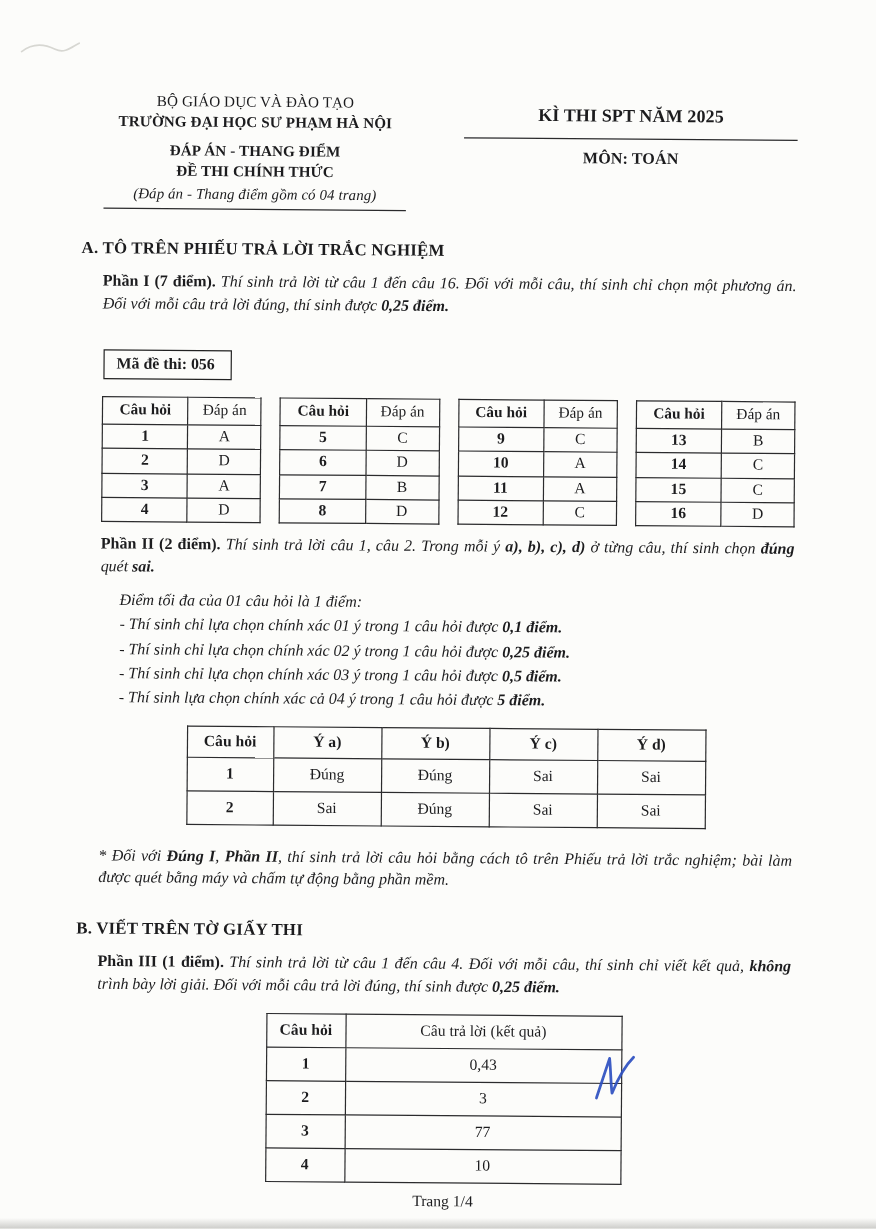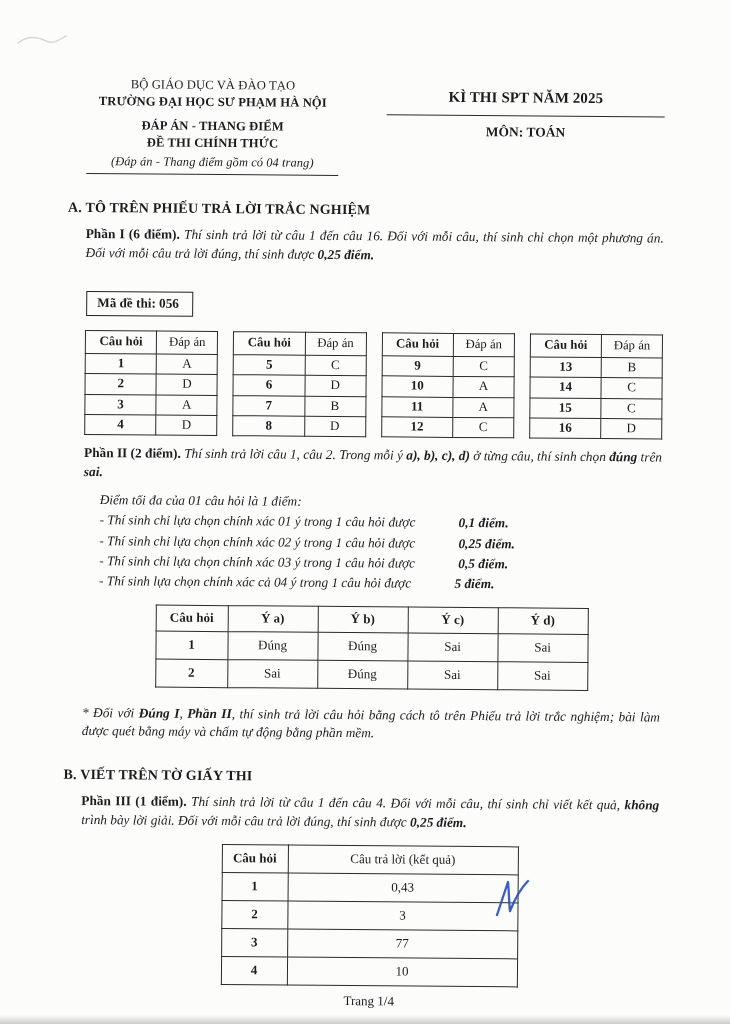--- a/index.html
+++ b/index.html
@@ -62,21 +62,21 @@
   td.first { font-weight:bold; }
 
   
   .tf { margin:12px auto 0; }
   .tf th { padding:4px 6px 5px; font-size:13px; }
   .tf th:first-child { width:72px; }
   .tf th:not(:first-child) { width:90px; }
   .tf td { padding:5px 6px 6px; }
 
   .scoring { margin:8px 0 0 16px; font-size:13.3px; line-height:1.53; }
-  .scoring .line span.b { font-weight:bold;margin-left:40px; }
+  .scoring .line span.b { font-weight:bold; }
   .scoring .line span.i { font-style:italic; }
 
   .footnote { margin-top:17px; }
 
   
   .res { margin:13px auto 0; }
   .res th { padding:5px 8px 6px; }
   .res th:first-child { width:66px; }
   .res th:nth-child(2) { width:230px; font-weight:normal; }
   .res td { padding:5px 8px 6px; }
@@ -109,21 +109,21 @@
       </div>
       <div class="header-right">
         <div class="h-line bold big">KÌ THI SPT NĂM 2025</div>
         <div class="rule"></div>
         <div class="h-line bold">MÔN: TOÁN</div>
       </div>
     </div>
 
     <div class="section-title">A. TÔ TRÊN PHIẾU TRẢ LỜI TRẮC NGHIỆM</div>
 
-    <div class="para"><span class="b">Phần I (6 điểm).</span><span class="i"> Thí sinh trả lời từ câu 1 đến câu 16. Đối với mỗi câu, thí sinh chỉ chọn một phương án. Đối với mỗi câu trả lời đúng, thí sinh được </span><span class="b i">0,25 điểm.</span></div>
+    <div class="para"><span class="b">Phần I (7 điểm).</span><span class="i"> Thí sinh trả lời từ câu 1 đến câu 16. Đối với mỗi câu, thí sinh chỉ chọn một phương án. Đối với mỗi câu trả lời đúng, thí sinh được </span><span class="b i">0,25 điểm.</span></div>
 
     <div class="exam-code">Mã đề thi: 056</div>
 
     <div class="tables-row">
       <table class="ans">
           <thead>
             <tr>
               <th>Câu hỏi</th>
               <th>Đáp án</th>
             </tr>
@@ -220,21 +220,21 @@
               <td>C</td>
             </tr>
             <tr>
               <td class="first">16</td>
               <td>D</td>
             </tr>
           </tbody>
         </table>
     </div>
 
-    <div class="para"><span class="b">Phần II (2 điểm).</span><span class="i"> Thí sinh trả lời câu 1, câu 2. Trong mỗi ý </span><span class="b i">a), b), c), d)</span><span class="i"> ở từng câu, thí sinh chọn </span><span class="b i">đúng</span><span class="i"> trên </span><span class="b i">sai.</span></div>
+    <div class="para"><span class="b">Phần II (2 điểm).</span><span class="i"> Thí sinh trả lời câu 1, câu 2. Trong mỗi ý </span><span class="b i">a), b), c), d)</span><span class="i"> ở từng câu, thí sinh chọn </span><span class="b i">đúng</span><span class="i"> quét </span><span class="b i">sai.</span></div>
 
     <div class="scoring">
       <div class="line"><span class="i">Điểm tối đa của 01 câu hỏi là 1 điểm:</span></div>
       <div class="line"><span class="i">- Thí sinh chỉ lựa chọn chính xác 01 ý trong 1 câu hỏi được </span><span class="b i">0,1 điểm.</span></div>
       <div class="line"><span class="i">- Thí sinh chỉ lựa chọn chính xác 02 ý trong 1 câu hỏi được </span><span class="b i">0,25 điểm.</span></div>
       <div class="line"><span class="i">- Thí sinh chỉ lựa chọn chính xác 03 ý trong 1 câu hỏi được </span><span class="b i">0,5 điểm.</span></div>
       <div class="line"><span class="i">- Thí sinh lựa chọn chính xác cả 04 ý trong 1 câu hỏi được </span><span class="b i">5 điểm.</span></div>
     </div>
 
     <table class="tf">

